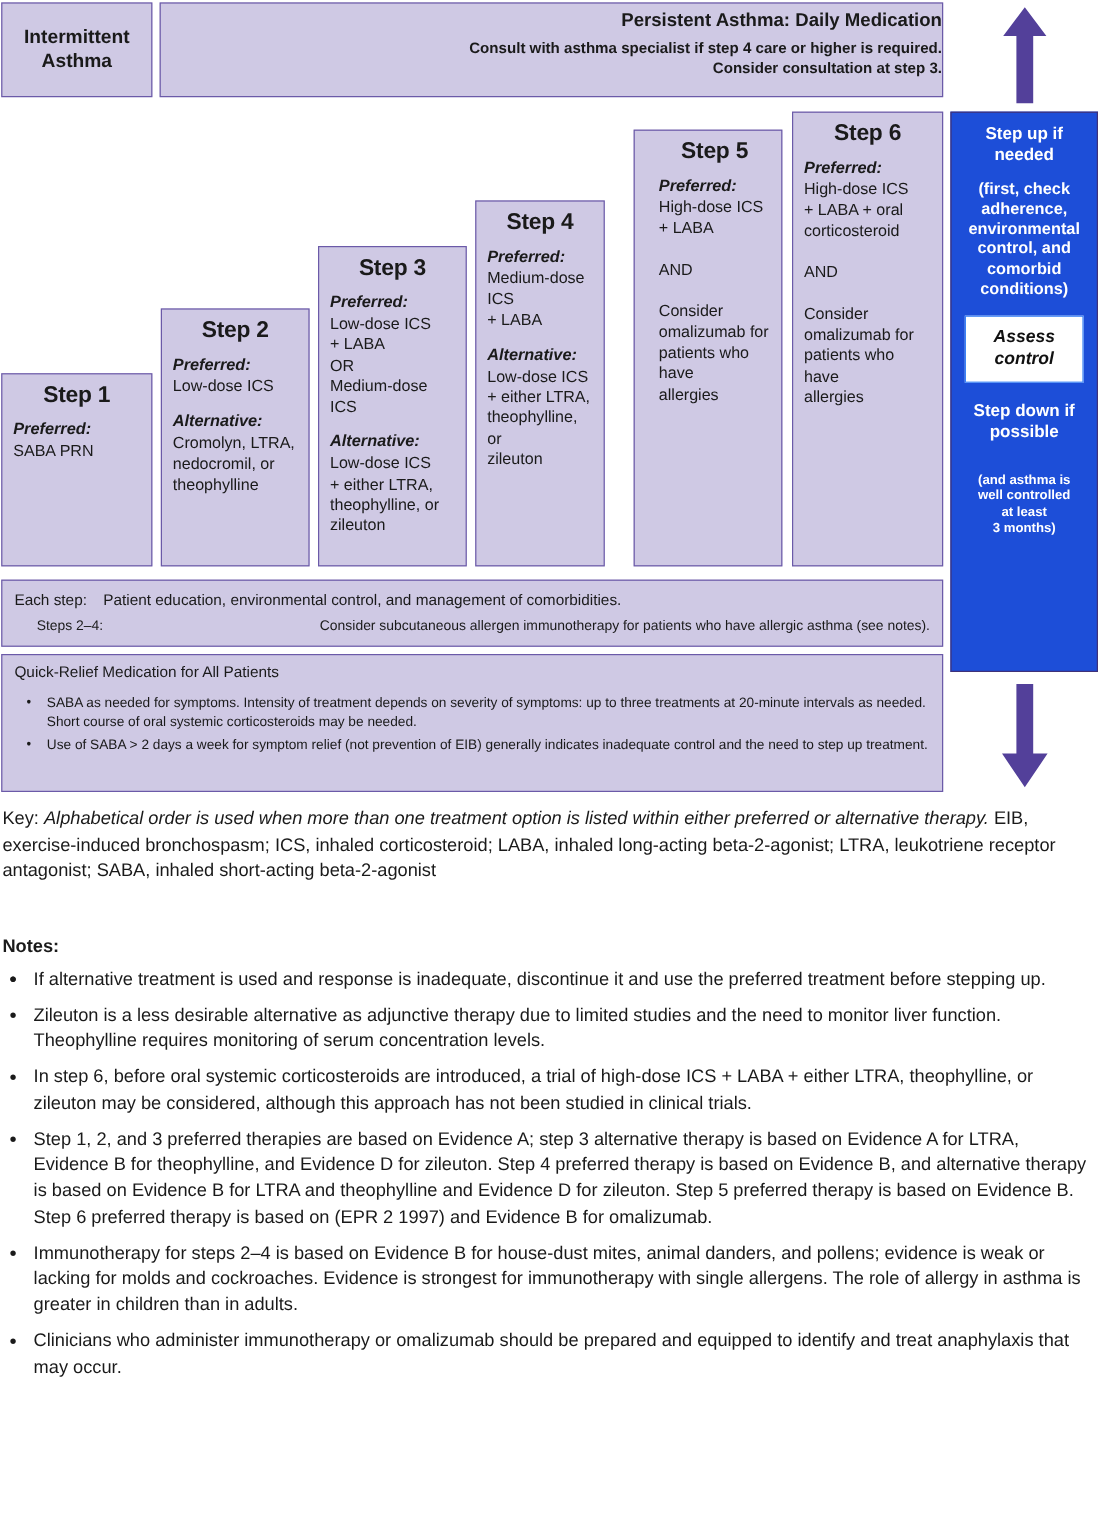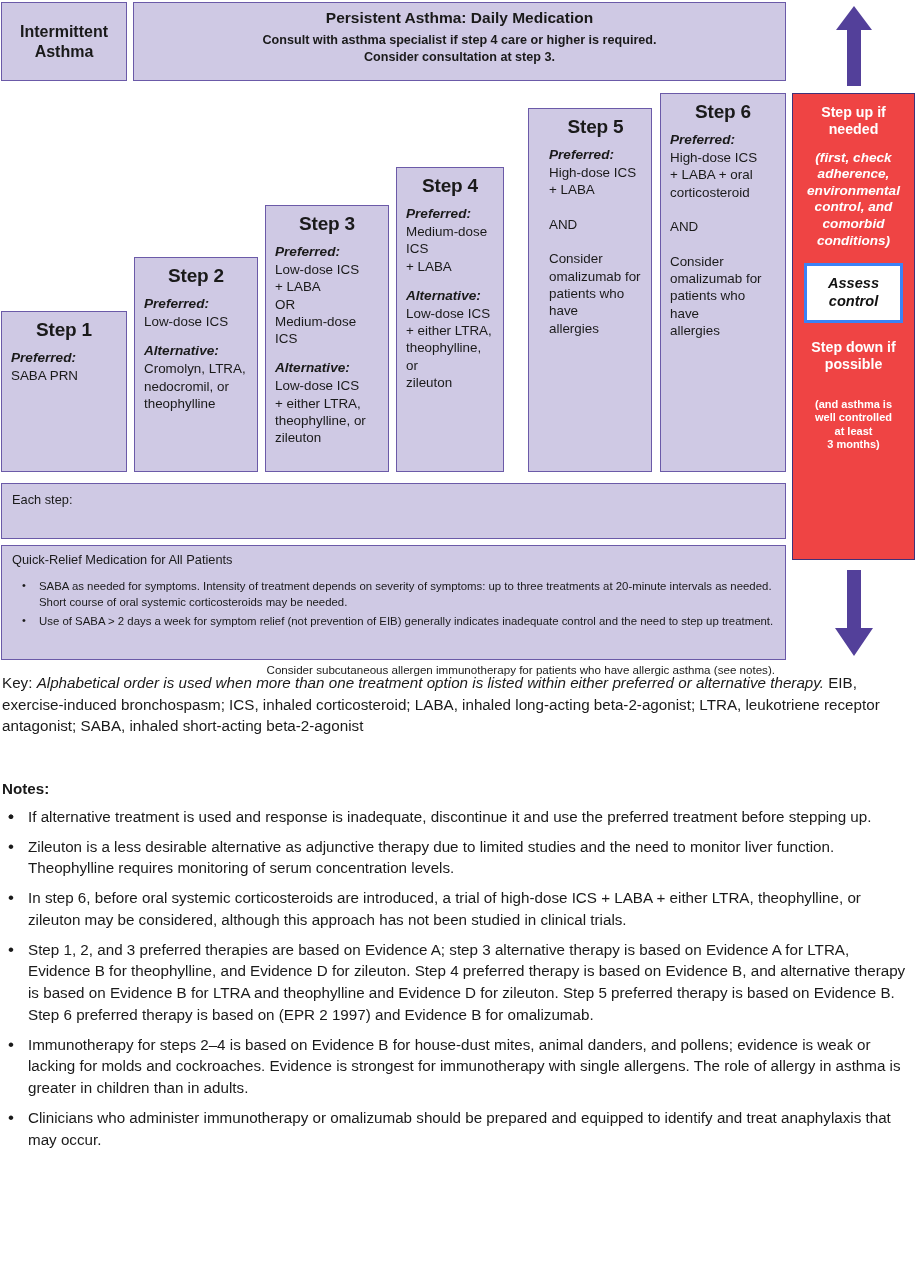--- a/index.html
+++ b/index.html
@@ -28,21 +28,21 @@
     position: absolute; left: 1px; top: 0;
     width: 126px; height: 79px;
     display: flex; align-items: center; justify-content: center;
     text-align: center;
     font-weight: bold; font-size: 16px; line-height: 1.25;
   }
   #persistent-box {
     position: absolute; left: 133px; top: 0;
     width: 653px; height: 79px;
     padding-top: 6px;
-    text-align: center;
+    text-align: right;
   }
   #persistent-title {
     font-weight: bold; font-size: 15.5px;
     margin-bottom: 5px;
   }
   #persistent-sub {
     font-weight: bold; font-size: 12.6px; line-height: 1.34;
   }
 
   
@@ -82,21 +82,20 @@
   #each-step-box {
     position: absolute; left: 1px; top: 483px;
     width: 785px; height: 56px;
     padding: 7px 10px 0 10px;
   }
   .each-step-line {
     display: flex;
     font-size: 12.8px;
     line-height: 1.35;
     margin-bottom: 6px;
-    flex-direction: column;
   }
   .each-step-key { width: 74px; flex: 0 0 74px; }
   .each-step-val { flex: 1 1 auto; }
   #each-step-line2 { font-size: 11.6px; text-align: right; }
   #each-step-line2 .each-step-key { width: 74px; flex: 0 0 74px; }
 
   
   #quick-relief-box {
     position: absolute; left: 1px; top: 545px;
     width: 785px; height: 115px;
@@ -122,36 +121,36 @@
   }
 
   
   #sidebar-arrow-up {
     position: absolute; left: 834px; top: 4px;
     width: 40px; height: 84px;
   }
   #sidebar-panel {
     position: absolute; left: 792px; top: 93px;
     width: 123px; height: 467px;
-    background: #ef4444;
+    background: #1d4ed8;
     border: 1px solid #3f3178;
     padding: 10px 4px 0 4px;
     text-align: center;
     color: #ffffff;
   }
   .sb-block {
     font-weight: bold;
     line-height: 1.22;
     white-space: pre-line;
   }
   #sb-stepup { font-size: 14.2px; margin-bottom: 11px; }
-  #sb-paren1 { font-size: 13.6px; margin-bottom: 14px; font-style: italic; }
+  #sb-paren1 { font-size: 13.6px; margin-bottom: 14px; }
   #assess-control-box {
     background: #ffffff;
-    border: 3px solid #3b82f6;
+    border: 1px solid #3b82f6;
     color: #111;
     font-style: italic;
     font-weight: bold;
     font-size: 14.6px;
     line-height: 1.2;
     padding: 9px 2px 10px 2px;
     margin: 0 7px 16px 7px;
     white-space: pre-line;
   }
   #sb-stepdown { font-size: 14.2px; margin-bottom: 11px; }

